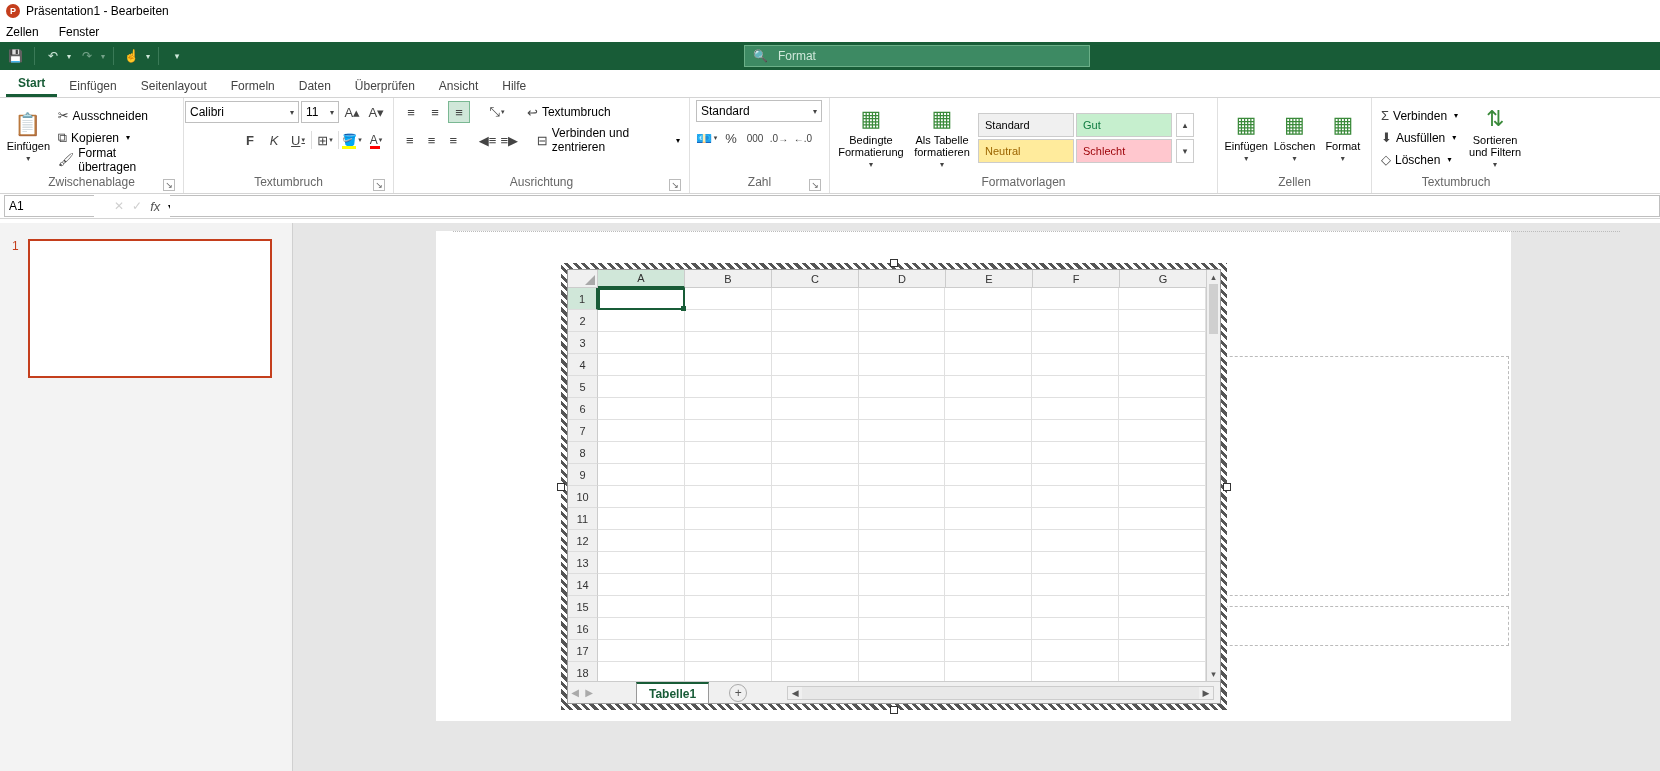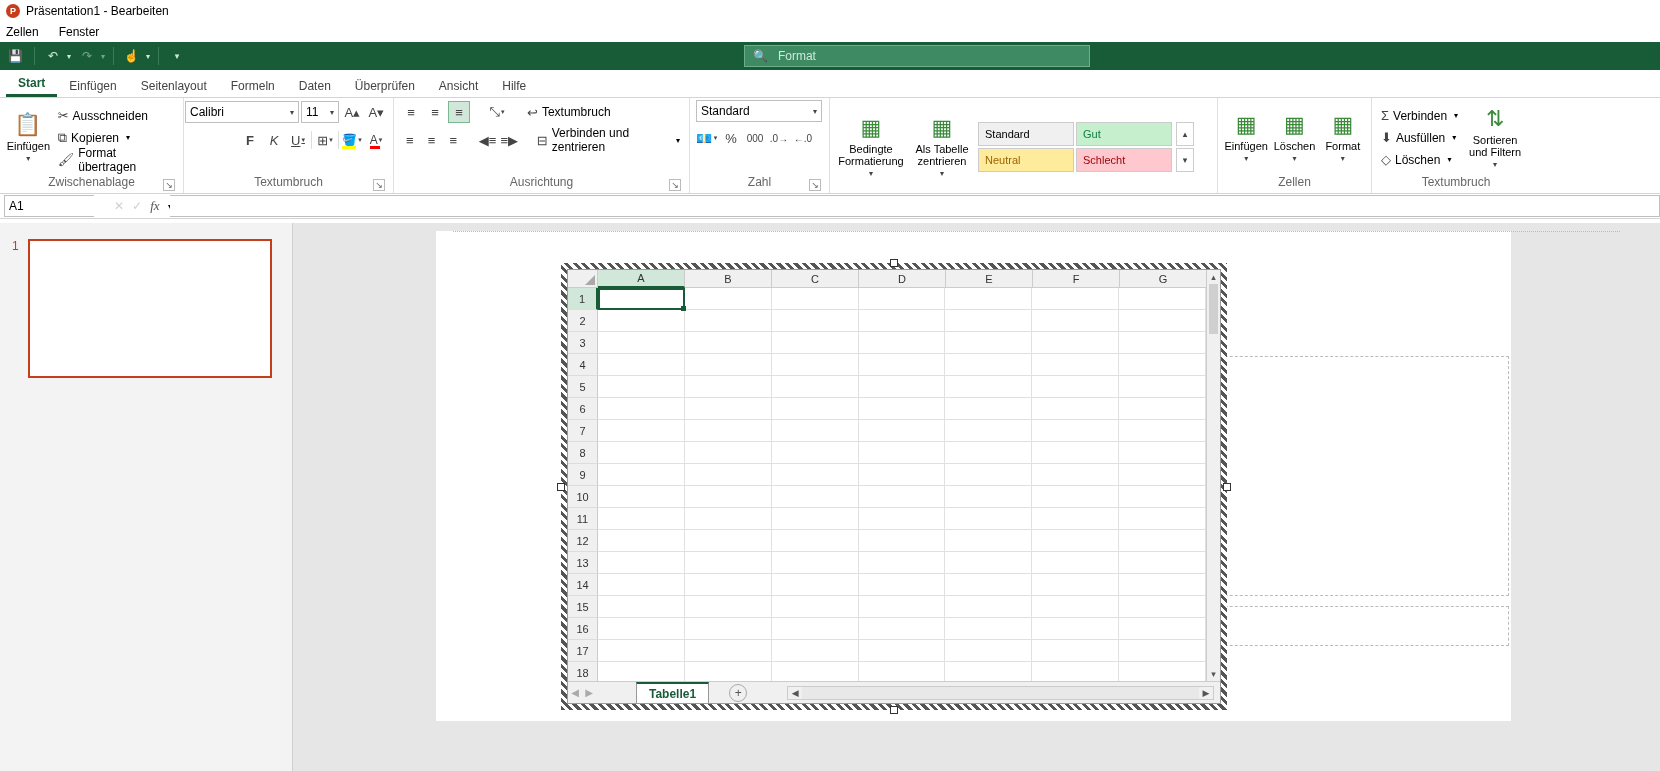--- a/index.html
+++ b/index.html
@@ -49,21 +49,21 @@
 .style-cell { width: 96px; height: 24px; border: 1px solid #ccc; display: flex; align-items: center; padding: 0 6px; font-size: 11px; }
 .style-nav { display: flex; flex-direction: column; gap: 2px; }
 .style-nav-btn { width: 18px; height: 24px; border: 1px solid #ccc; display: flex; align-items: center; justify-content: center; font-size: 9px; color: #444; }
 
 
 .fbar { height: 25px; border-bottom: 1px solid #d4d4d4; display: flex; align-items: center; background: #fff; }
 .namebox { width: 90px; height: 22px; border: 1px solid #bfbfbf; margin-left: 4px; display: flex; }
 .namebox input { flex: 1; border: none; padding: 0 4px; outline: none; }
 .namebox .dd { width: 16px; display: flex; align-items: center; justify-content: center; font-size: 8px; }
 .fbar-btns { display: flex; align-items: center; gap: 8px; margin: 0 10px 0 20px; color: #888; }
-.fx { font-style: italic; font-family: Liberation Serif, serif; font-size: 13px; color: #555; }
+.fx { font-style: italic; font-family: Liberation Sans, sans-serif; font-size: 13px; color: #555; }
 .fbar input.formula { flex: 1; height: 22px; border: 1px solid #bfbfbf; border-left: none; padding: 0 4px; outline: none; }
 
 
 .workspace { position: absolute; top: 223px; left: 0; right: 0; bottom: 0; display: flex; background: #e6e6e6; }
 .slide-pane { width: 293px; background: #f3f3f3; border-right: 1px solid #d0d0d0; padding: 16px 10px; }
 .slide-num { position: absolute; color: #c43e1c; font-size: 12px; margin-left: 2px; }
 .thumb { width: 244px; height: 139px; background: #fff; border: 2px solid #c43e1c; margin-left: 18px; }
 
 .canvas { flex: 1; position: relative; background: #e6e6e6; }
 .slide-bg { position: absolute; left: 143px; top: 8px; width: 1075px; height: 490px; background: #fff; }
@@ -262,38 +262,39 @@
 
   <div class="group" style="width:388px">
     <div class="group-body">
       <div class="big-btn" style="width:70px">
         <span class="ico">▦</span>
         <span class="lbl">Bedingte Formatierung</span>
           <span class="dd">▾</span>
       </div>
       <div class="big-btn" style="width:64px">
         <span class="ico">▦</span>
-        <span class="lbl">Als Tabelle zentrieren</span>
+        <span class="lbl">Als Tabelle formatieren</span>
           <span class="dd">▾</span>
       </div>
       <div class="style-grid">
         <div class="style-row">
           <div class="style-cell" style="background:#f0f0f0">Standard</div>
           <div class="style-cell" style="background:#c6efce;color:#107c41">Gut</div>
         </div>
         <div class="style-row">
           <div class="style-cell" style="background:#ffeb9c;color:#9c6500">Neutral</div>
           <div class="style-cell" style="background:#ffc7ce;color:#9c0006">Schlecht</div>
         </div>
       </div>
       <div class="style-nav">
         <div class="style-nav-btn">▴</div>
         <div class="style-nav-btn">▾</div>
       </div>
     </div>
+    <div class="group-label"><span>Formatvorlagen</span></div>
   </div>
 
   <div class="group" style="width:154px">
     <div class="group-body">
       <div class="big-btn" style="width:46px">
           <span class="ico">▦</span>
           <span class="lbl">Einfügen</span>
           <span class="dd">▾</span>
         </div>
       <div class="big-btn" style="width:46px">

